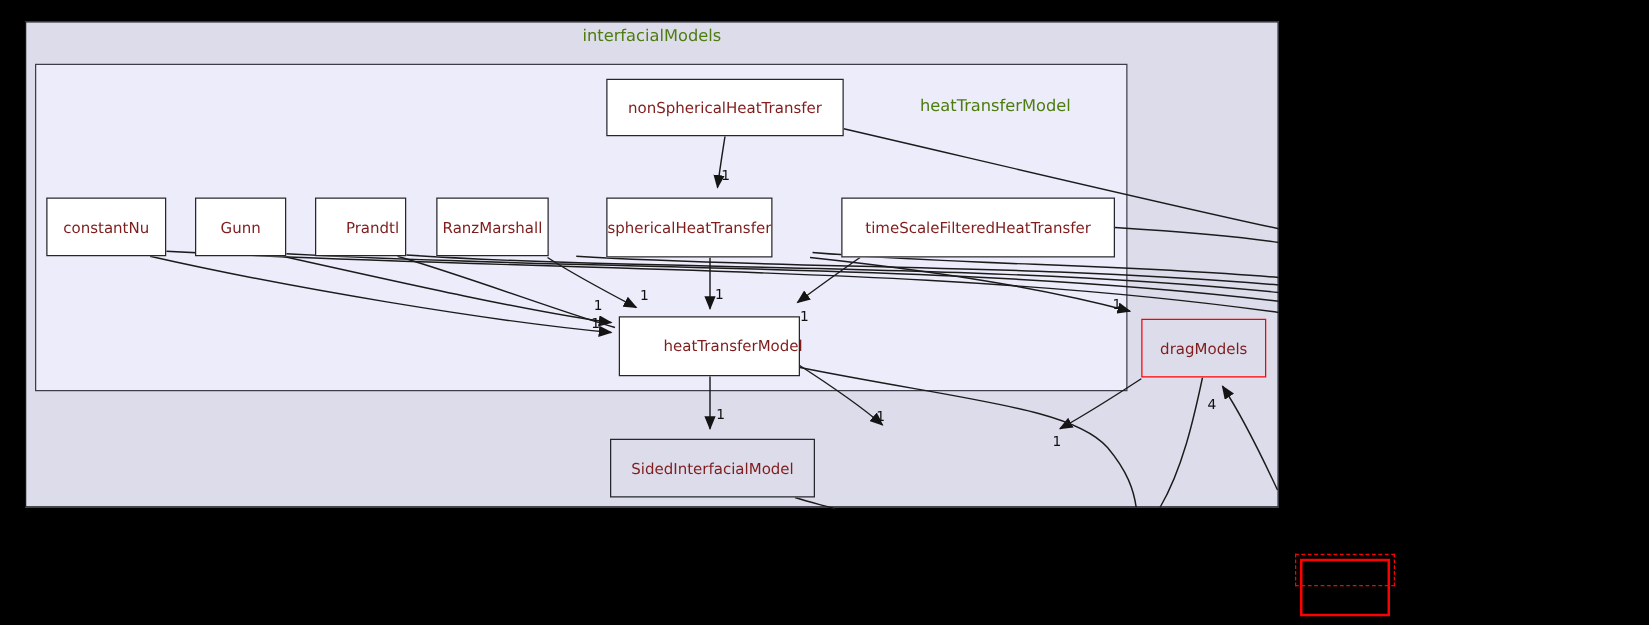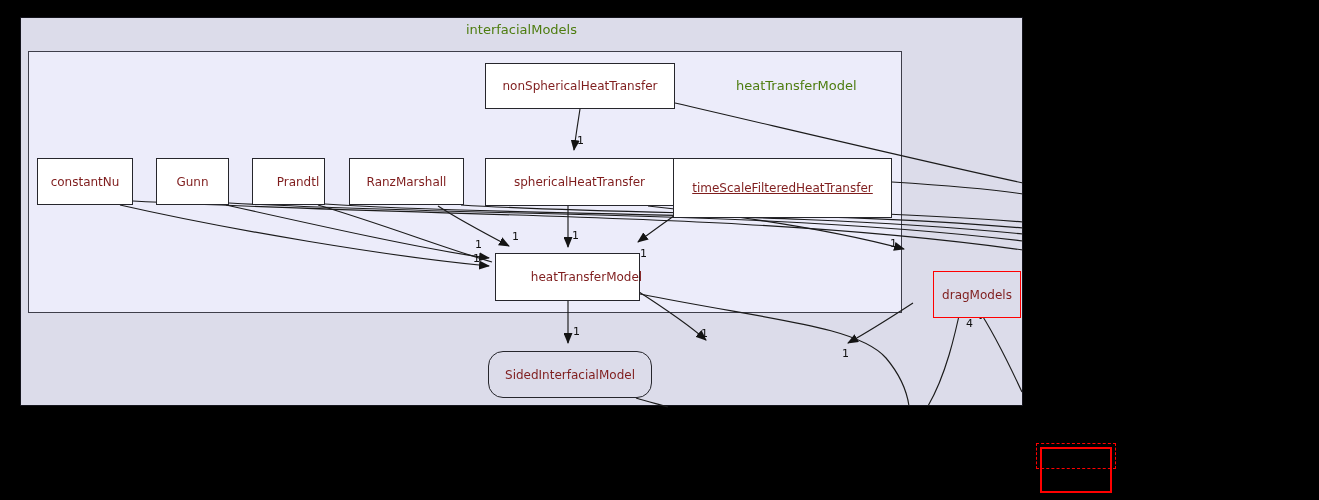--- a/index.html
+++ b/index.html
@@ -123,41 +123,41 @@
   </div>
 
   <div class="node" style="left:156px;top:158px;width:73px;height:47px;text-align:right;">
     <span>Gunn</span>
   </div>
 
   <div class="node" style="left:252px;top:158px;width:73px;height:47px;padding-left:19px;">
     <span>Prandtl</span>
   </div>
 
-  <div class="node" style="left:349px;top:158px;width:115px;height:47px;">
+  <div class="node" style="left:349px;top:158px;width:90px;height:47px;">
     <span>RanzMarshall</span>
   </div>
 
-  <div class="node" style="left:485px;top:158px;width:189px;height:48px;">
+  <div class="node" style="left:485px;top:158px;width:133px;height:48px;">
     <span>sphericalHeatTransfer</span>
   </div>
 
-  <div class="node" style="left:673px;top:158px;width:219px;height:60px;text-decoration:underline;">
+  <div class="node" style="left:673px;top:158px;width:219px;height:48px;">
     <span>timeScaleFilteredHeatTransfer</span>
   </div>
 
   <div class="node heavy" style="left:495px;top:253px;width:145px;height:48px;">
     <span>heatTransferModel</span>
   </div>
 
-  <div class="node shaded red" style="left:913px;top:271px;width:88px;height:47px;margin-left:20px;">
+  <div class="node shaded red" style="left:913px;top:255px;width:100px;height:47px;">
     <span>dragModels</span>
   </div>
 
-  <div class="node shaded" style="left:488px;top:351px;width:164px;height:47px;border-radius:15px;">
+  <div class="node shaded" style="left:488px;top:351px;width:164px;height:47px;">
     <span>SidedInterfacialModel</span>
   </div>
 
 
   <div class="trunc-dashes"></div>
   <div class="node trunc"></div>
 
 </div>
 
 </body></html>

